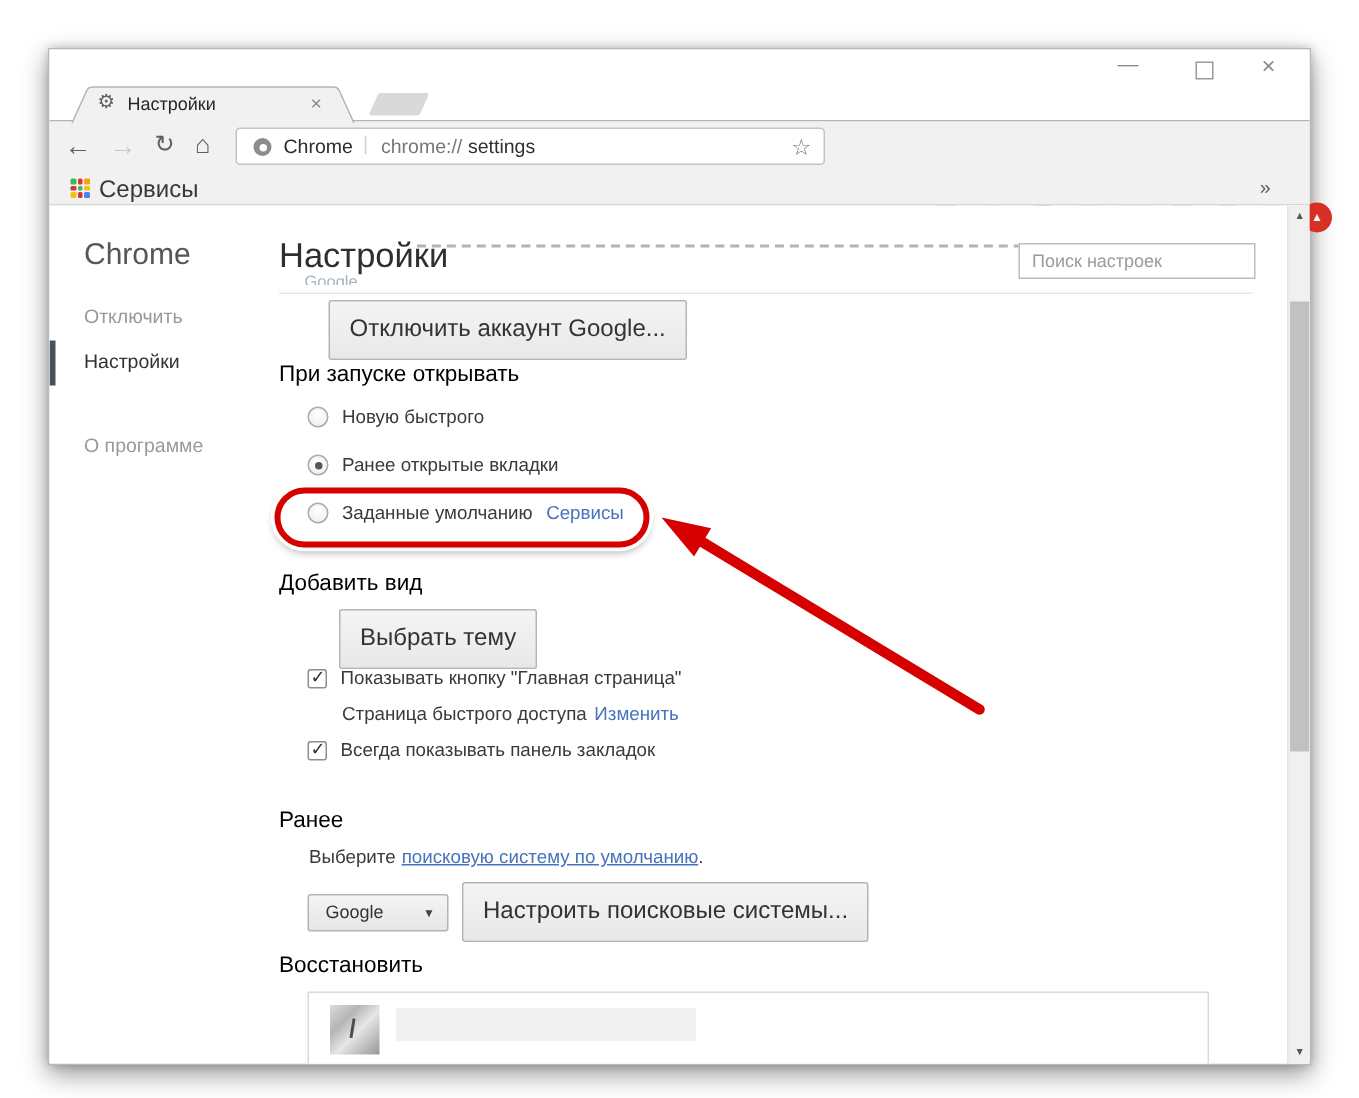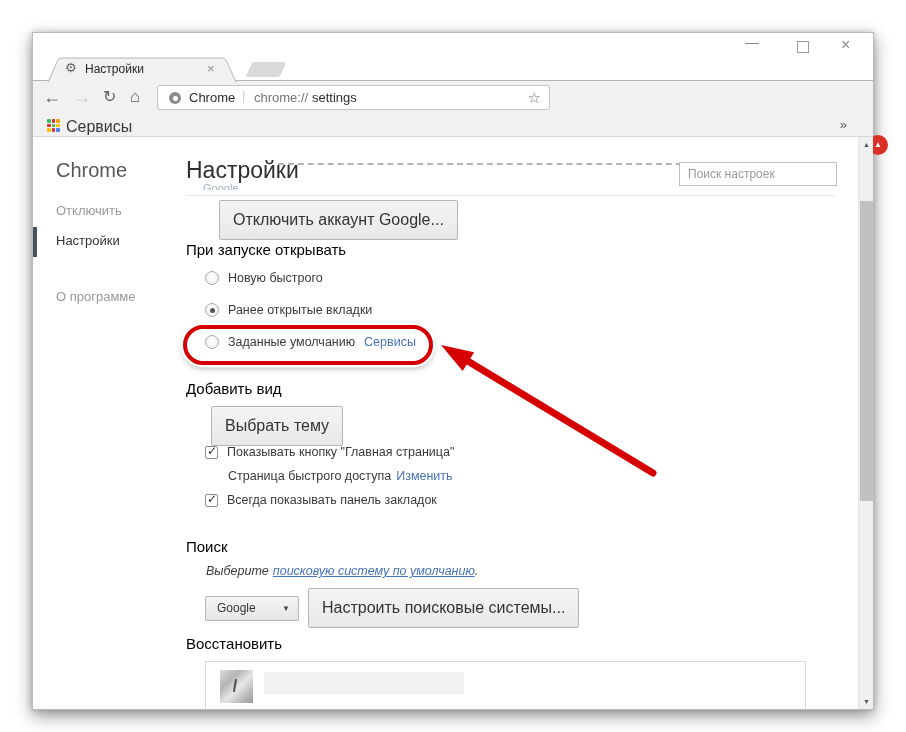--- a/index.html
+++ b/index.html
@@ -262,42 +262,42 @@
 
     <div class="hl-box"></div>
     <svg class="arrow-svg" width="240" height="150" viewBox="0 0 240 150">
       <line x1="33" y1="25" x2="223" y2="140" stroke="#ffffff" stroke-width="13" stroke-linecap="round"></line>
       <polygon points="8,10 41.1,17.2 29.7,36" fill="#ffffff" stroke="#ffffff" stroke-width="6" stroke-linejoin="round"></polygon>
       <line x1="33" y1="25" x2="220" y2="138" stroke="#d60000" stroke-width="7" stroke-linecap="round"></line>
       <polygon points="8,10 41.1,17.2 29.7,36" fill="#d60000"></polygon>
     </svg>
 
     <div class="section-h" style="top:243px;">Добавить вид</div>
-    <div class="row" style="left:178px;top:269px;">
+    <div class="row" style="left:193px;top:269px;">
       <button class="btn">Выбрать тему</button>
     </div>
     <div class="opt-row" style="top:308px;">
       <span class="checkbox">
         <span class="tick">✓</span>
       </span>
       <span>Показывать кнопку "Главная страница"</span>
     </div>
     <div class="opt-row" style="top:332px;left:195px;">
       <span>Страница быстрого доступа</span>
       <a class="link" style="margin-left:-4px;">Изменить</a>
     </div>
     <div class="opt-row" style="top:356px;">
       <span class="checkbox">
         <span class="tick">✓</span>
       </span>
       <span>Всегда показывать панель закладок</span>
     </div>
 
-    <div class="section-h" style="top:401px;">Поиск</div>
-    <div class="opt-row" style="top:427px;left:173px;gap:4px;font-style:italic;">
+    <div class="section-h" style="top:401px;">Ранее</div>
+    <div class="opt-row" style="top:427px;left:173px;gap:4px;">
       <span>Выберите</span>
       <a class="link u">поисковую систему по умолчанию</a>
       <span style="margin-left:-4px;">.</span>
     </div>
     <div class="row" style="left:172px;top:451px;">
       <div class="dropdown">
         <span>Google</span>
         <span class="arr">▼</span>
       </div>
       <button class="btn">Настроить поисковые системы...</button>

